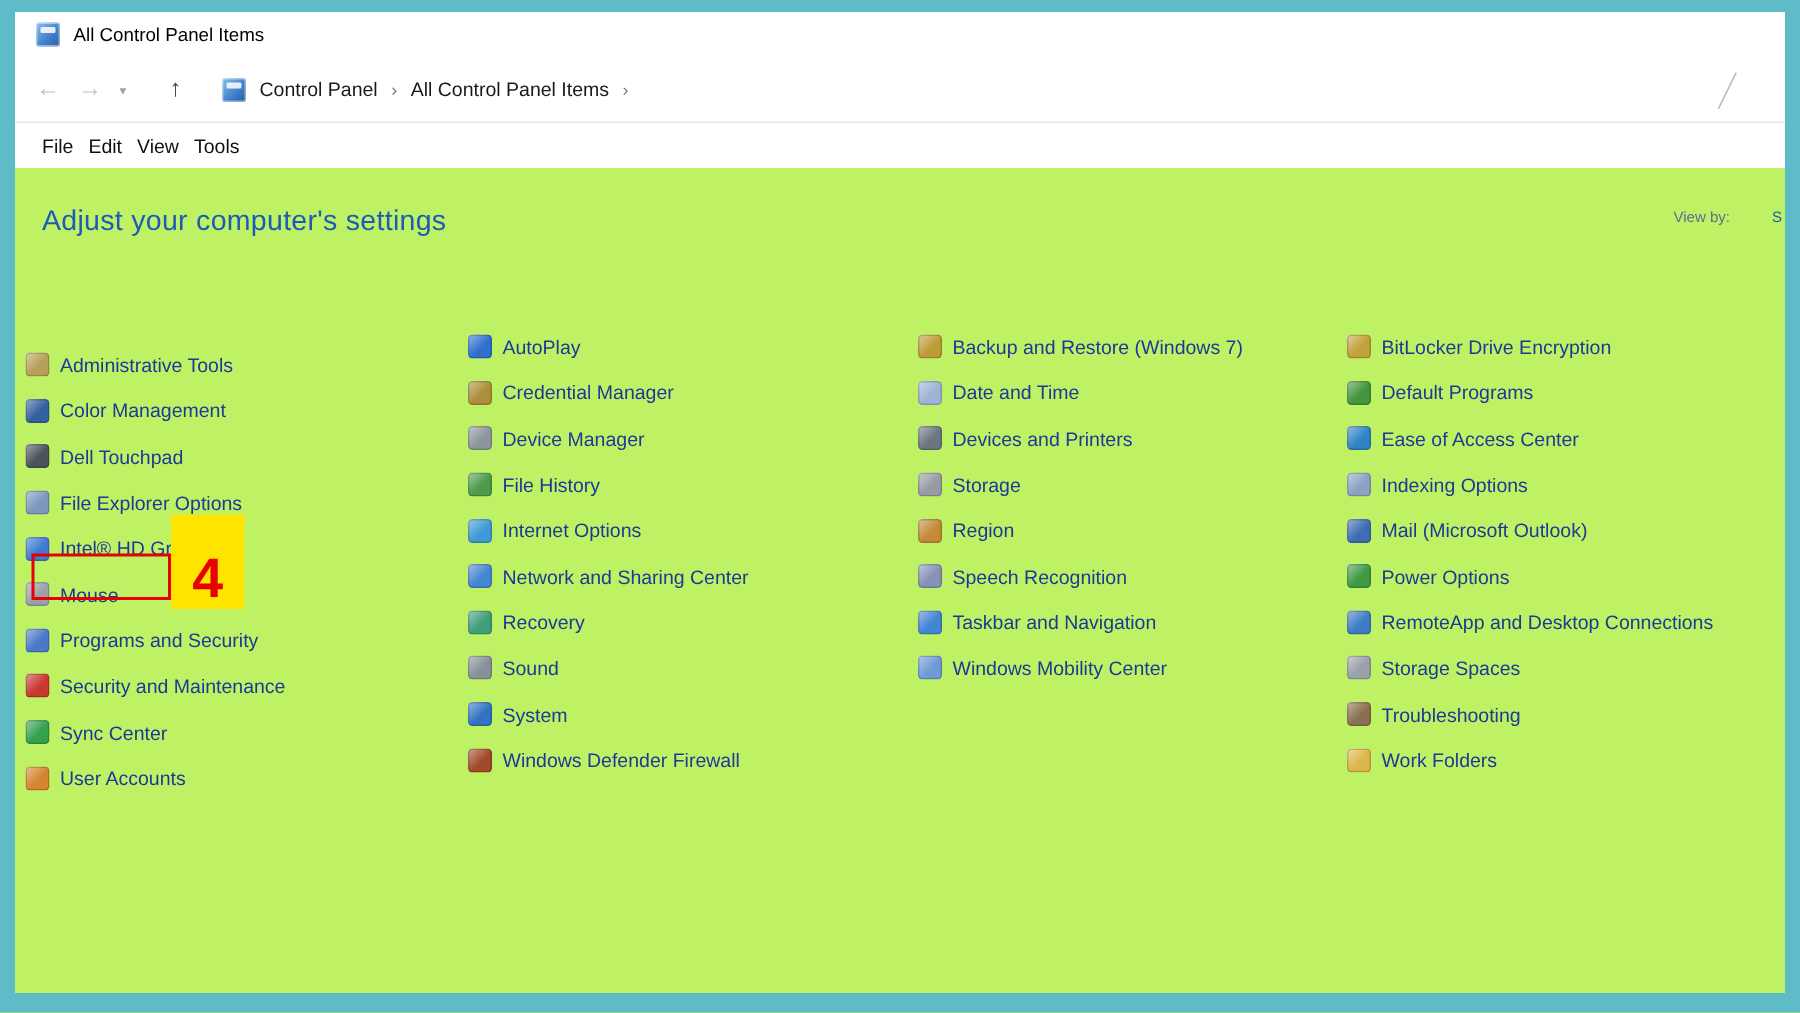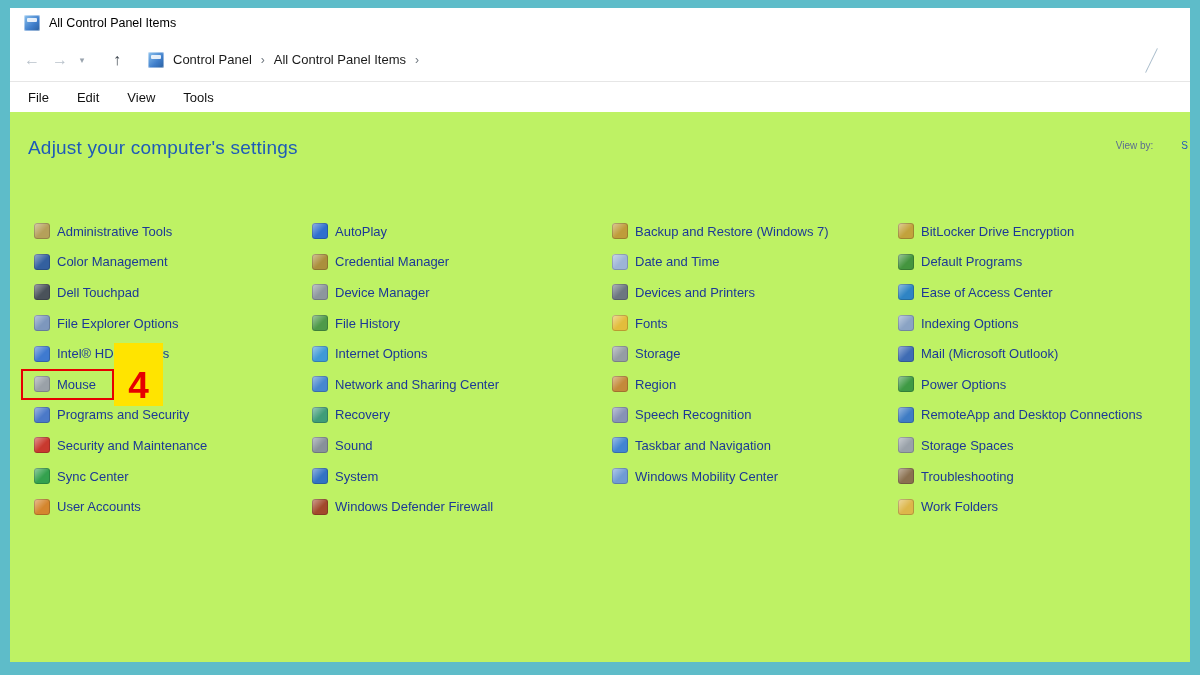--- a/index.html
+++ b/index.html
@@ -29,21 +29,21 @@
   .nav-drop { width:16px; text-align:center; font-size:9px; color:#9aa4ae; }
   .nav-up { width:30px; text-align:center; font-size:16px; color:#3f4750; margin-left:12px; }
   .crumb-icon { margin-left:16px; margin-right:9px; }
   .crumb { font-size:13px; color:#1a1a1a; white-space:nowrap; }
   .crumb-sep { font-size:12px; color:#707880; padding:0 9px; }
   .search-edge { position:absolute; top:9px; right:38px; width:1px; height:27px;
     background:#a9bccb; transform:rotate(26deg); }
 
   
   .menubar { position:absolute; top:74px; left:0; right:0; height:30px;
-    display:flex; align-items:center; gap:28px; padding-left:18px;
+    display:flex; align-items:center; gap:10px; padding-left:18px;
     font-size:13px; color:#111; }
 
   
   .main { position:absolute; top:104px; left:0; right:0; bottom:0; background:#bef264; }
   .page-title { position:absolute; left:18px; top:25px; font-size:19px;
     color:#1e5bb8; letter-spacing:.2px; }
   .view-by { position:absolute; top:28px; right:2px; font-size:10px; white-space:nowrap; }
   .view-by .vb-label { color:#5b6e8f; }
   .view-by .vb-value { color:#1e5bb8; margin-left:28px; }
 
@@ -92,21 +92,21 @@
     <span>View</span>
     <span>Tools</span>
   </div>
 
   <div class="main">
     <div class="page-title">Adjust your computer's settings</div>
     <div class="view-by">
       <span class="vb-label">View by:</span><span class="vb-value">S</span>
     </div>
     <div class="grid">
-        <div class="col" style="left: 24px;">
+        <div class="col" style="left: 7px; margin-top: 12px;">
           <div class="item">
             <span class="icon" style="background: linear-gradient(135deg, rgba(255, 255, 255, 0.5), rgba(255, 255, 255, 0) 55%), rgb(181, 160, 90);"></span>
             <span class="label">Administrative Tools</span>
           </div>
           <div class="item">
             <span class="icon" style="background: linear-gradient(135deg, rgba(255, 255, 255, 0.5), rgba(255, 255, 255, 0) 55%), rgb(51, 96, 159);"></span>
             <span class="label">Color Management</span>
           </div>
           <div class="item">
             <span class="icon" style="background: linear-gradient(135deg, rgba(255, 255, 255, 0.5), rgba(255, 255, 255, 0) 55%), rgb(74, 82, 90);"></span>
@@ -188,24 +188,20 @@
             <span class="icon" style="background: linear-gradient(135deg, rgba(255, 255, 255, 0.5), rgba(255, 255, 255, 0) 55%), rgb(191, 156, 58);"></span>
             <span class="label">Backup and Restore (Windows 7)</span>
           </div>
           <div class="item">
             <span class="icon" style="background: linear-gradient(135deg, rgba(255, 255, 255, 0.5), rgba(255, 255, 255, 0) 55%), rgb(157, 180, 214);"></span>
             <span class="label">Date and Time</span>
           </div>
           <div class="item">
             <span class="icon" style="background: linear-gradient(135deg, rgba(255, 255, 255, 0.5), rgba(255, 255, 255, 0) 55%), rgb(108, 118, 128);"></span>
             <span class="label">Devices and Printers</span>
-          </div>
-          <div class="item">
-            <span class="icon" style="background: linear-gradient(135deg, rgba(255, 255, 255, 0.5), rgba(255, 255, 255, 0) 55%), rgb(227, 189, 60);"></span>
-            <span class="label">Fonts</span>
           </div>
           <div class="item">
             <span class="icon" style="background: linear-gradient(135deg, rgba(255, 255, 255, 0.5), rgba(255, 255, 255, 0) 55%), rgb(149, 156, 164);"></span>
             <span class="label">Storage</span>
           </div>
           <div class="item">
             <span class="icon" style="background: linear-gradient(135deg, rgba(255, 255, 255, 0.5), rgba(255, 255, 255, 0) 55%), rgb(196, 138, 58);"></span>
             <span class="label">Region</span>
           </div>
           <div class="item">

